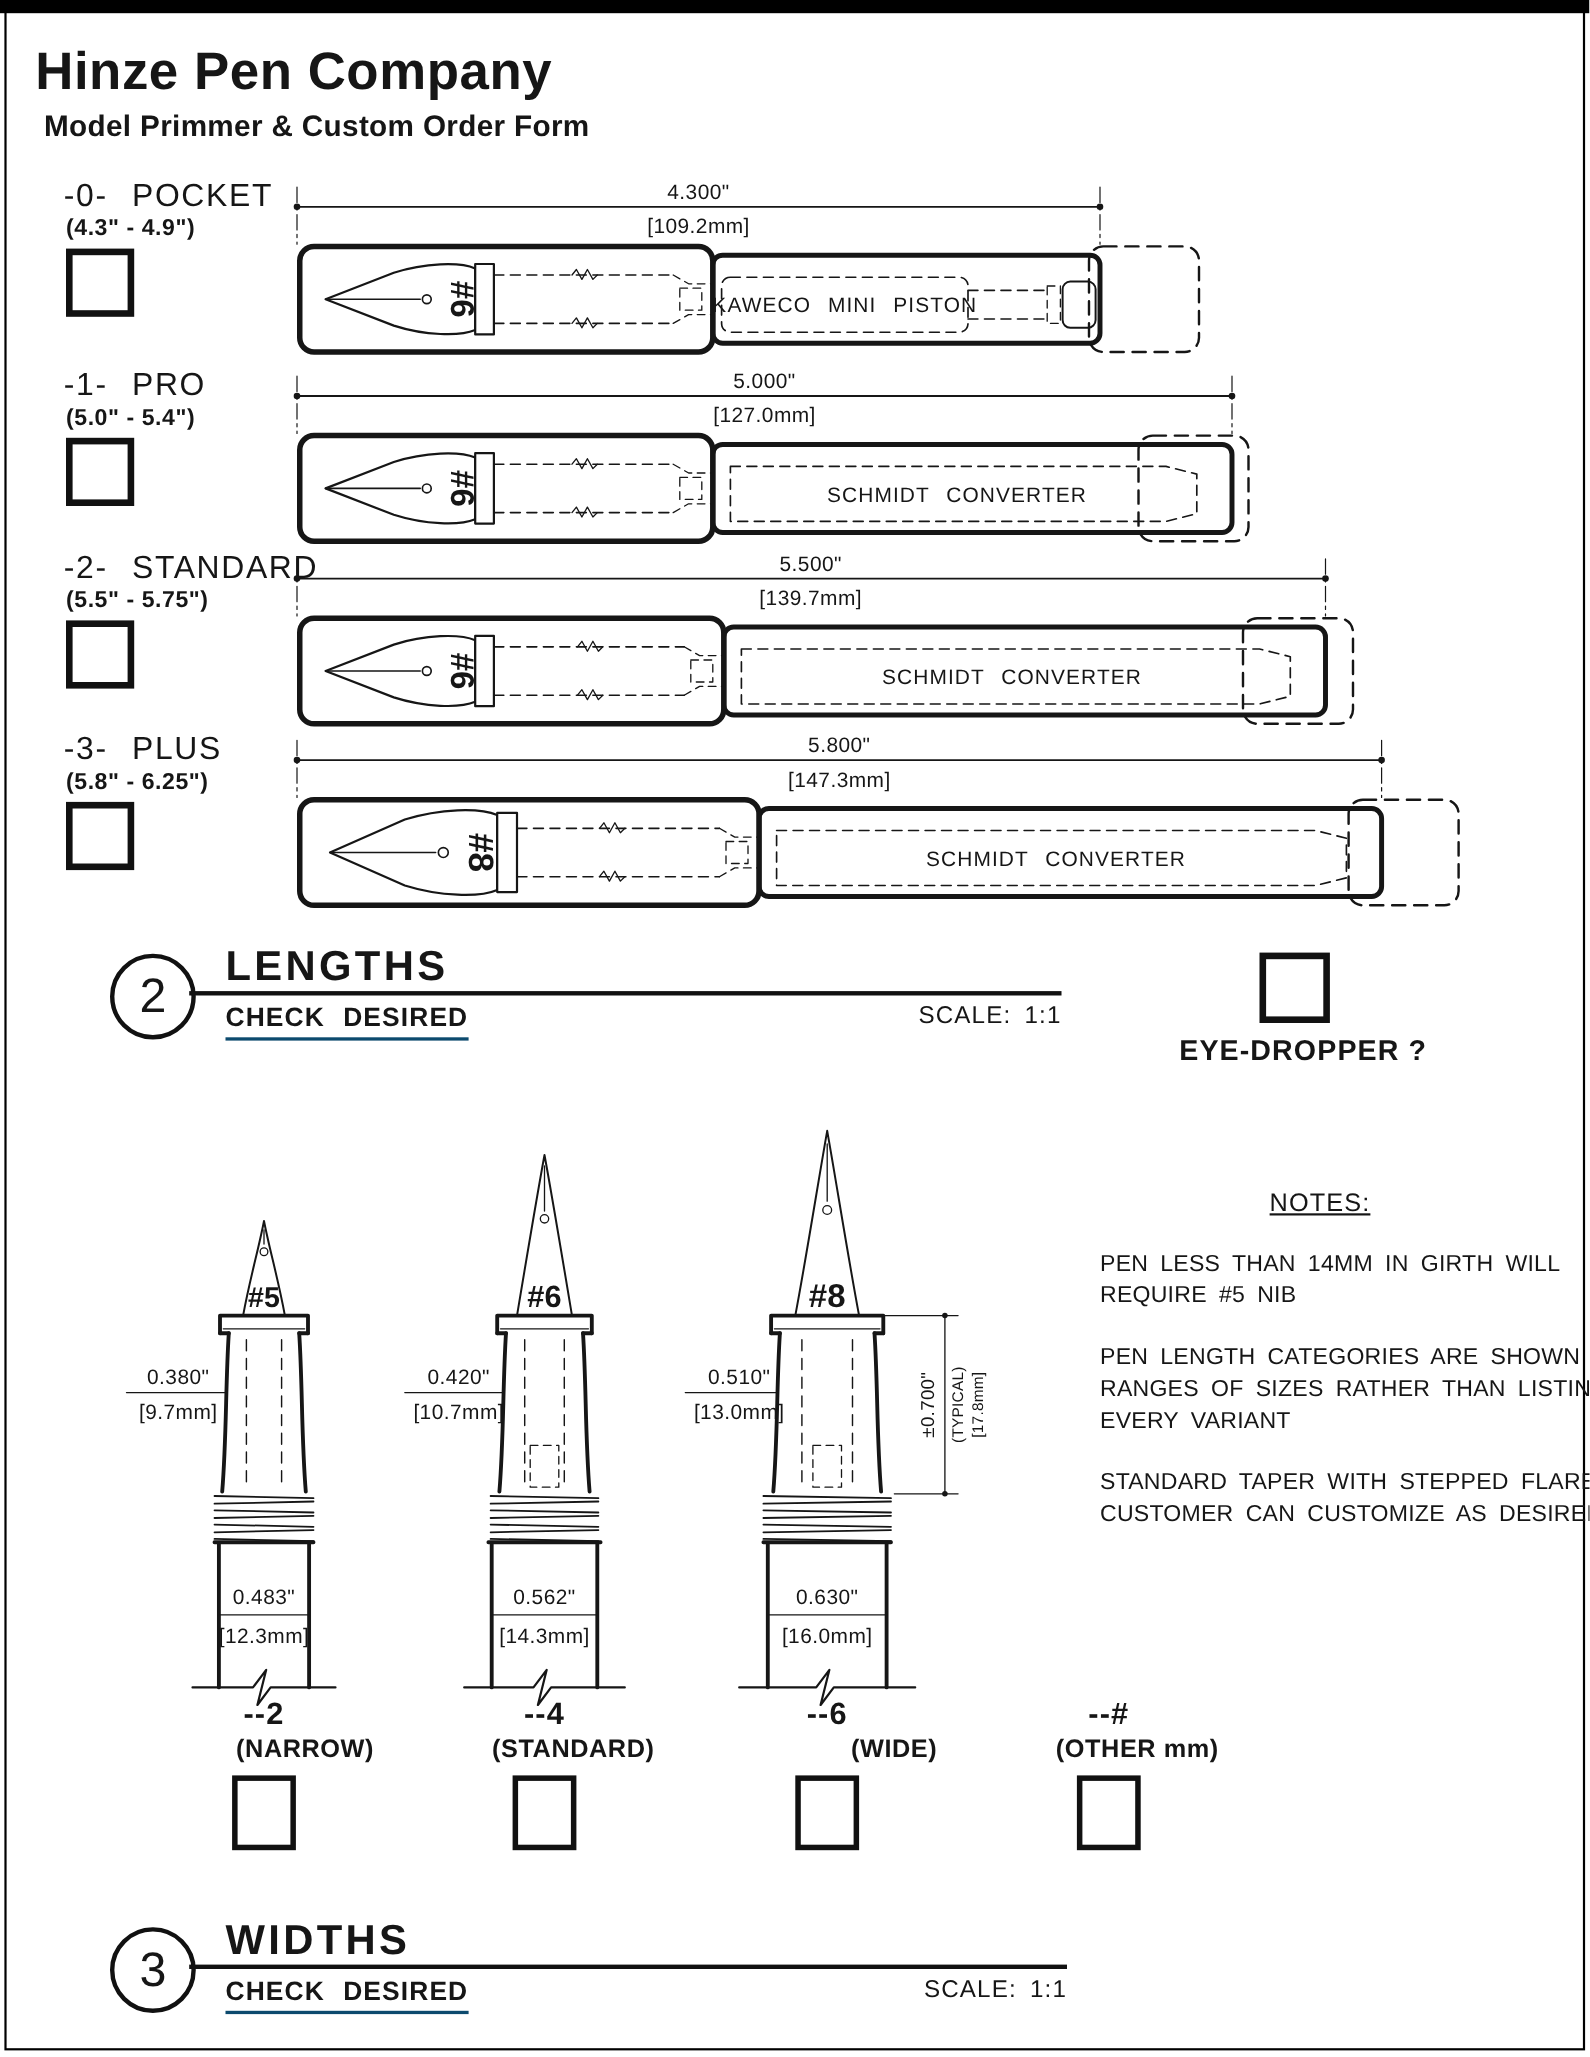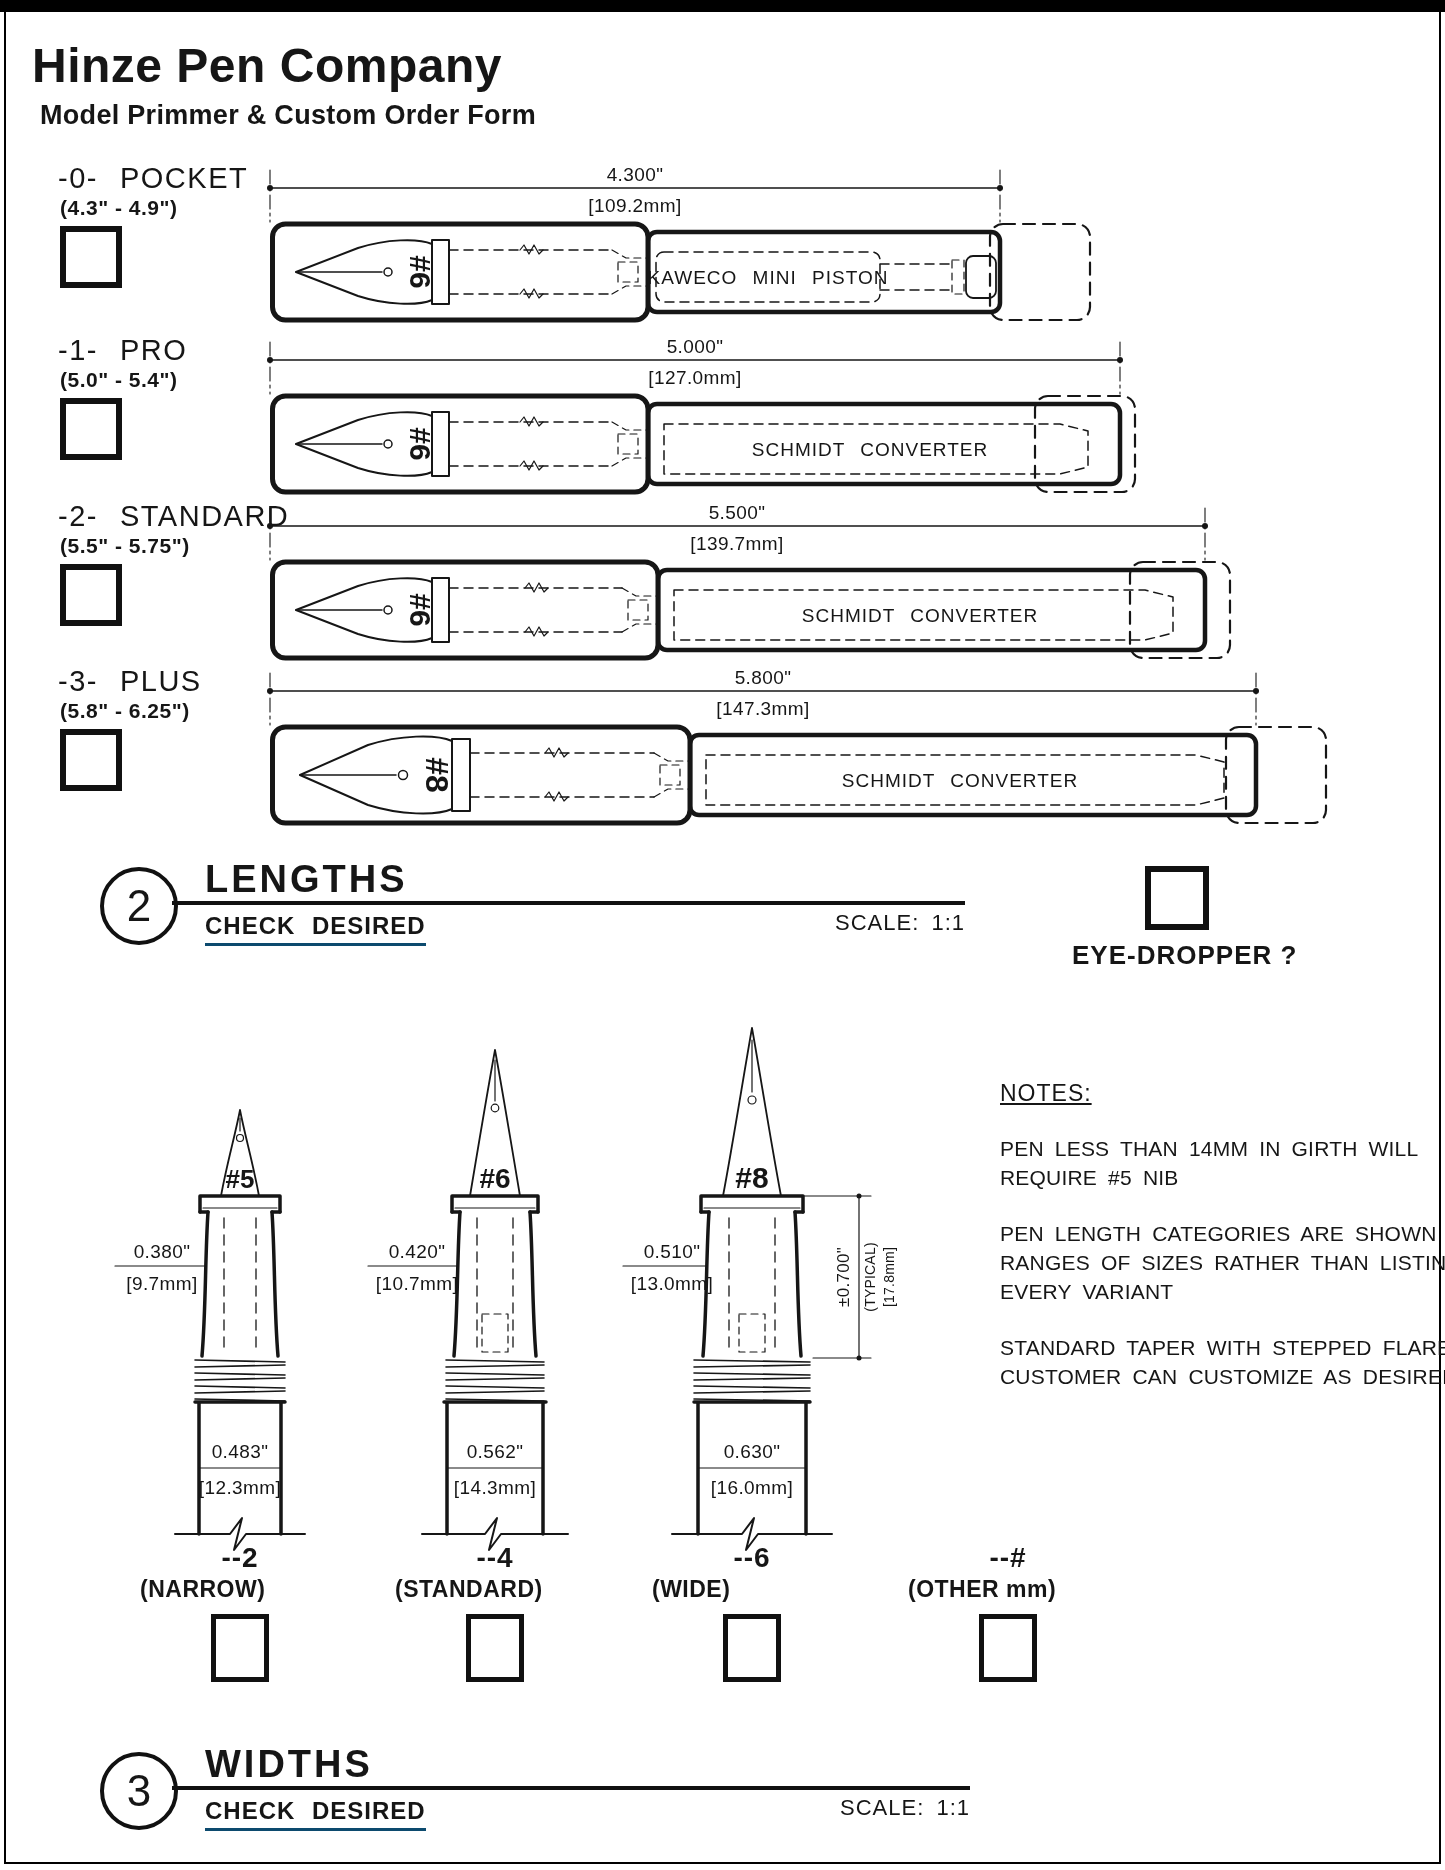--- a/index.html
+++ b/index.html
@@ -20,22 +20,22 @@
   .chk.small{border-width:5px;}
   .sec-circle{box-sizing:border-box;width:78px;height:78px;border:4px solid #111;border-radius:50%;
     display:flex;align-items:center;justify-content:center;font-size:44px;}
   .sec-title{font-size:38px;letter-spacing:3px;font-weight:600;}
   .sec-rule{height:4px;background:#111;}
   .sec-check{font-size:24px;font-weight:700;letter-spacing:1px;word-spacing:9px;
     border-bottom:3px solid #0c4a6e;padding-bottom:3px;display:inline-block;white-space:nowrap;}
   .sec-scale{font-size:22px;letter-spacing:1px;word-spacing:5px;text-align:right;white-space:nowrap;}
   .eyed-label{font-size:26px;font-weight:700;letter-spacing:1px;text-align:center;white-space:nowrap;}
   .wcode{font-size:28px;font-weight:700;letter-spacing:1px;text-align:center;white-space:nowrap;}
-  .wname{font-size:23px;font-weight:700;letter-spacing:0.5px;text-align:left;white-space:nowrap;}
-  .notes-title{font-size:23px;letter-spacing:1px;text-decoration:underline;white-space:nowrap;}
+  .wname{font-size:23px;font-weight:700;letter-spacing:0.5px;text-align:right;white-space:nowrap;}
+  .notes-title{font-size:23px;letter-spacing:1px;text-decoration:underline;white-space:nowrap;text-align:center;}
   .note-block{margin-top:27px;}
   .note-line{font-size:21px;line-height:29px;letter-spacing:0.2px;word-spacing:5px;white-space:nowrap;}
   
   svg{overflow:visible;}
   svg *{vector-effect:none;}
   svg path,svg line,svg rect,svg circle,svg polyline{stroke:#161616;fill:none;stroke-linecap:round;stroke-linejoin:round;}
   .white{fill:#ffffff;}
   .s11{stroke-width:1.1;} .s12{stroke-width:1.2;} .s15{stroke-width:1.5;} .s16{stroke-width:1.6;}
   .s18{stroke-width:1.8;} .s2{stroke-width:2;} .s35{stroke-width:3.5;} .b4{stroke-width:4.5;} .b5{stroke-width:5;}
   .dash15{stroke-width:1.5;stroke-dasharray:9 6;}

